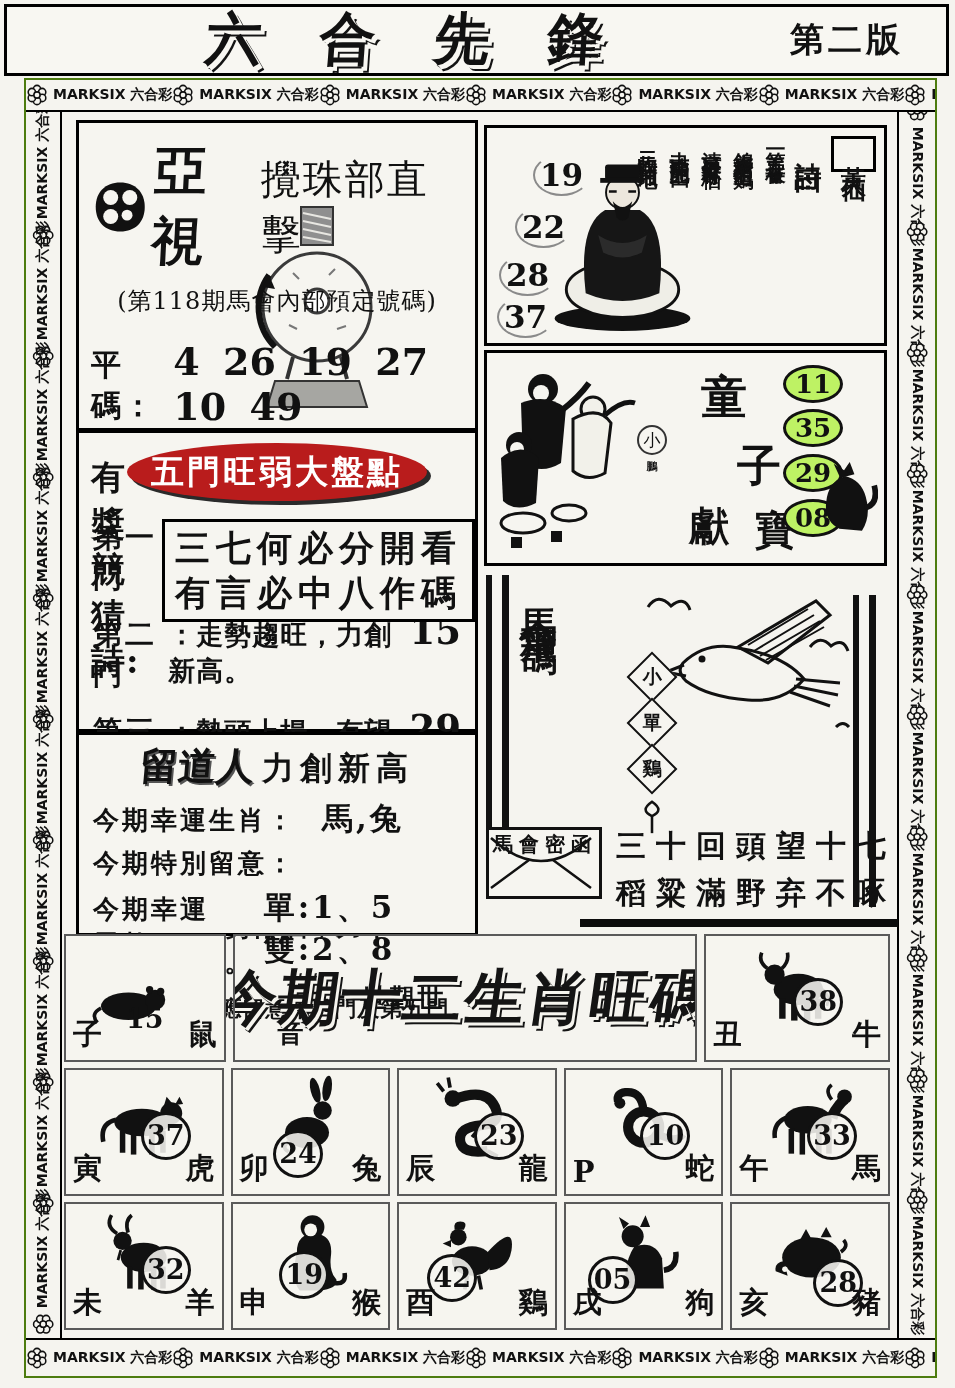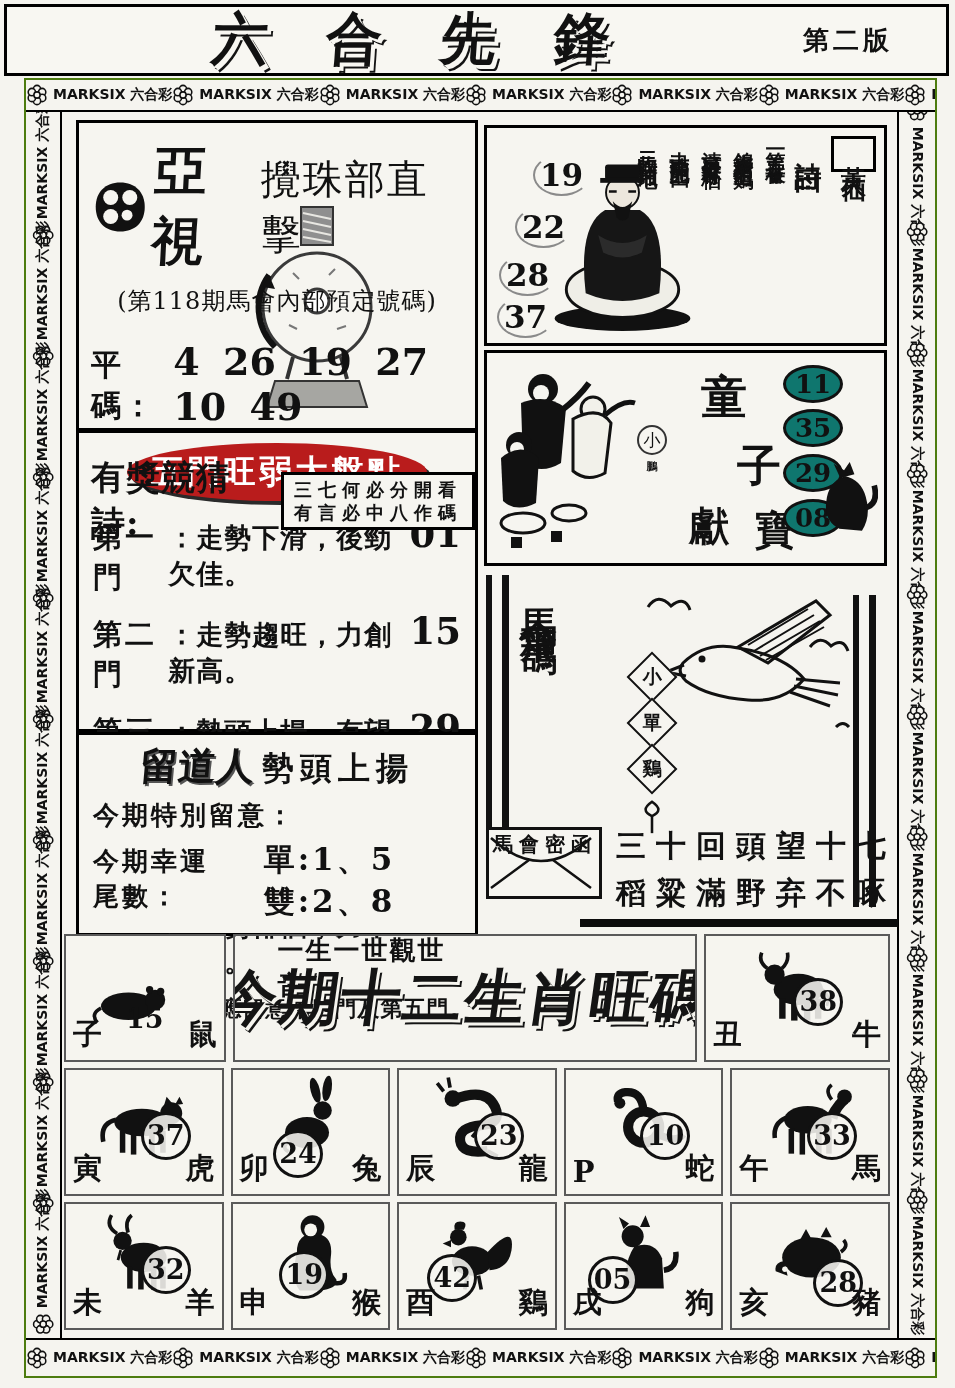--- a/index.html
+++ b/index.html
@@ -5,21 +5,21 @@
   html,body{margin:0;padding:0;background:#fff;}
   .page{position:relative;width:955px;height:1388px;background:#f5f4ef;color:#111;
         font-family:"DejaVu Serif","Liberation Serif",serif;overflow:hidden;}
 
   
   .banner{position:absolute;top:4px;left:4px;right:6px;height:66px;border:3px solid #000;
           background:#f8f7f2;display:flex;align-items:center;}
   .banner-title{flex:1;text-align:center;font-size:56px;font-weight:900;letter-spacing:58px;
                 padding-left:70px;transform:skewX(-4deg);
                 text-shadow:4px 4px 0 #f8f7f2,6px 6px 0 #141414;white-space:nowrap;}
-  .banner-edition{font-size:26px;font-weight:700;margin-right:53px;letter-spacing:4px;white-space:nowrap;}
+  .banner-edition{font-size:34px;font-weight:700;margin-right:42px;letter-spacing:4px;white-space:nowrap;}
 
   
   .frame{position:absolute;top:78px;left:24px;width:909px;height:1296px;border:2px solid #4d7c0f;
          display:grid;grid-template-columns:36px 1fr 38px;grid-template-rows:32px 1fr 38px;}
   .strip{overflow:hidden;background:#f5f4ef;}
   .strip-top{grid-column:1/4;border-bottom:2px solid #000;display:flex;align-items:center;justify-content:space-around;}
   .strip-bottom{grid-column:1/4;border-top:2px solid #000;display:flex;align-items:center;justify-content:space-around;}
   .strip-left{display:flex;flex-direction:column;align-items:center;border-right:2px solid #000;}
   .strip-right{display:flex;flex-direction:column;align-items:center;border-left:2px solid #000;}
   .bunit{display:inline-flex;align-items:center;gap:5px;font-weight:700;font-size:14px;white-space:nowrap;
@@ -39,40 +39,40 @@
   .atv-brand{font-size:52px;font-weight:900;transform:skewX(-3deg);}
   .atv-title{font-size:40px;font-weight:400;letter-spacing:2px;}
   .atv-sub{position:relative;z-index:2;font-size:24px;letter-spacing:1px;text-align:center;margin-top:8px;}
   .atv-row{position:relative;z-index:2;display:flex;align-items:baseline;padding:0 12px;margin-top:22px;}
   .atv-label{font-size:30px;font-weight:900;letter-spacing:2px;}
   .atv-nums-sp{font-size:38px;font-weight:700;word-spacing:44px;margin-left:16px;}
   .atv-nums-pm{font-size:38px;font-weight:700;word-spacing:10px;margin-left:14px;}
   .machine{position:absolute;left:150px;top:82px;z-index:1;}
   .atv-poemrow{position:relative;z-index:2;display:flex;align-items:center;margin-top:26px;padding-left:12px;}
   .atv-poemlabel{font-size:34px;font-weight:900;letter-spacing:1px;}
-  .atv-poembox{border:3px solid #000;background:#f6f5f0;margin-left:2px;padding:3px 10px;font-size:18px;
+  .atv-poembox{border:3px solid #000;background:#f6f5f0;margin-left:2px;padding:3px 10px;font-size:35px;
                font-weight:700;letter-spacing:6px;line-height:1.3;white-space:nowrap;}
 
   
   .wts{left:422px;top:13px;width:397px;height:215px;}
   .wts-titlebox{position:absolute;right:8px;top:8px;border:3px solid #000;padding:6px 3px;
                 writing-mode:vertical-rl;font-size:25px;font-weight:900;letter-spacing:6px;}
   .wts-shiyue{position:absolute;right:58px;top:12px;writing-mode:vertical-rl;font-size:27px;
               font-weight:800;letter-spacing:10px;}
   .wts-poem{position:absolute;right:92px;top:8px;height:198px;writing-mode:vertical-rl;
             font-size:20px;font-weight:700;letter-spacing:3px;line-height:1.6;}
   .wts-note{font-size:12px;letter-spacing:0;font-weight:600;}
   .wts-num{position:absolute;font-size:31px;font-weight:700;padding:1px 5px;
            border:2px solid #8a8a8a;border-color:transparent transparent #8a8a8a #8a8a8a;border-radius:50%;}
   .deity{position:absolute;left:58px;top:12px;}
 
   
   .tz{left:422px;top:238px;width:397px;height:210px;}
   .tz-char{position:absolute;font-weight:900;}
-  .tz-num{position:absolute;left:296px;border:3px solid #111;border-radius:50%;background:#0f766e;
+  .tz-num{position:absolute;left:296px;border:3px solid #111;border-radius:50%;background:#bef264;
           font-size:26px;font-weight:700;padding:1px 9px;}
   .stamp{position:absolute;left:150px;top:72px;text-align:center;}
   .stamp-circ{display:block;width:26px;height:26px;border:2px solid #333;border-radius:50%;
               font-size:17px;line-height:26px;}
   .stamp-sub{display:block;font-size:11px;font-weight:700;margin-top:4px;}
 
   
   .fg{left:14px;top:318px;width:396px;height:296px;}
   .fg-titlewrap{display:flex;justify-content:center;margin-top:10px;}
   .fg-title{background:#b91c1c;color:#fff;border-radius:50%;min-width:300px;height:58px;line-height:58px;
@@ -540,21 +540,25 @@
           <span class="fg-label">第五門</span>
           <span class="fg-desc">：走勢徘徊，力不從心。</span>
           <span class="fg-num">49</span>
         </div>
         <div class="fg-footer">今期特別號碼應留意第四門及第五門。</div>
       </div>
 
       <div class="box rm">
         <div class="rm-head">
           <span class="rm-head-bold">留道人</span>
-          <span class="rm-head-rest">勢頭上揚</span>
+          <span class="rm-head-rest">力創新高</span>
+        </div>
+        <div class="rm-row">
+          <span class="rm-label">今期幸運生肖：</span>
+          <span class="rm-val">馬,兔</span>
         </div>
         <div class="rm-row">
           <span class="rm-label">今期特別留意：</span>
         </div>
         <div class="rm-row">
           <span class="rm-label">今期幸運尾數：</span>
           <span class="rm-val">單:1、5 雙:2、8</span>
         </div>
         <div class="rm-row">
           <span class="rm-poemlabel">一句贏錢詩：</span>

